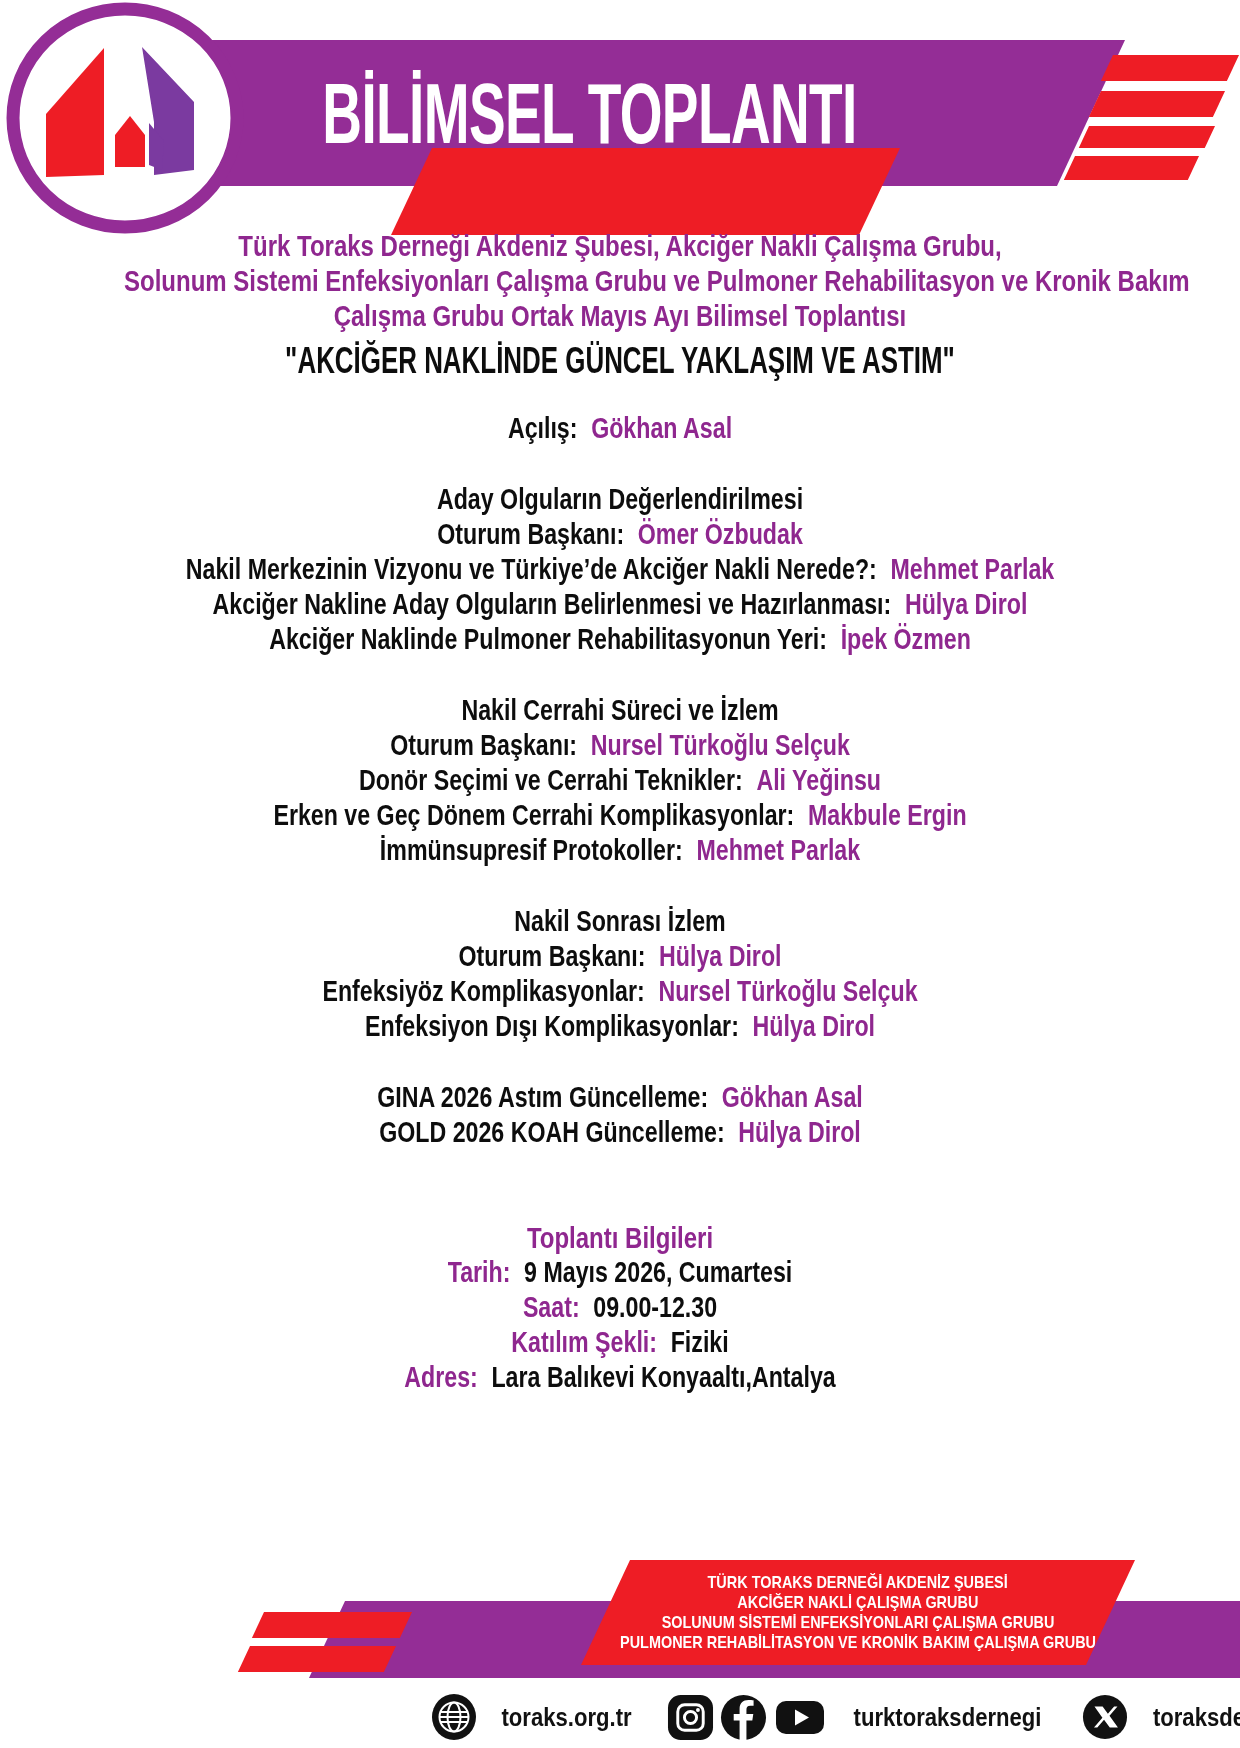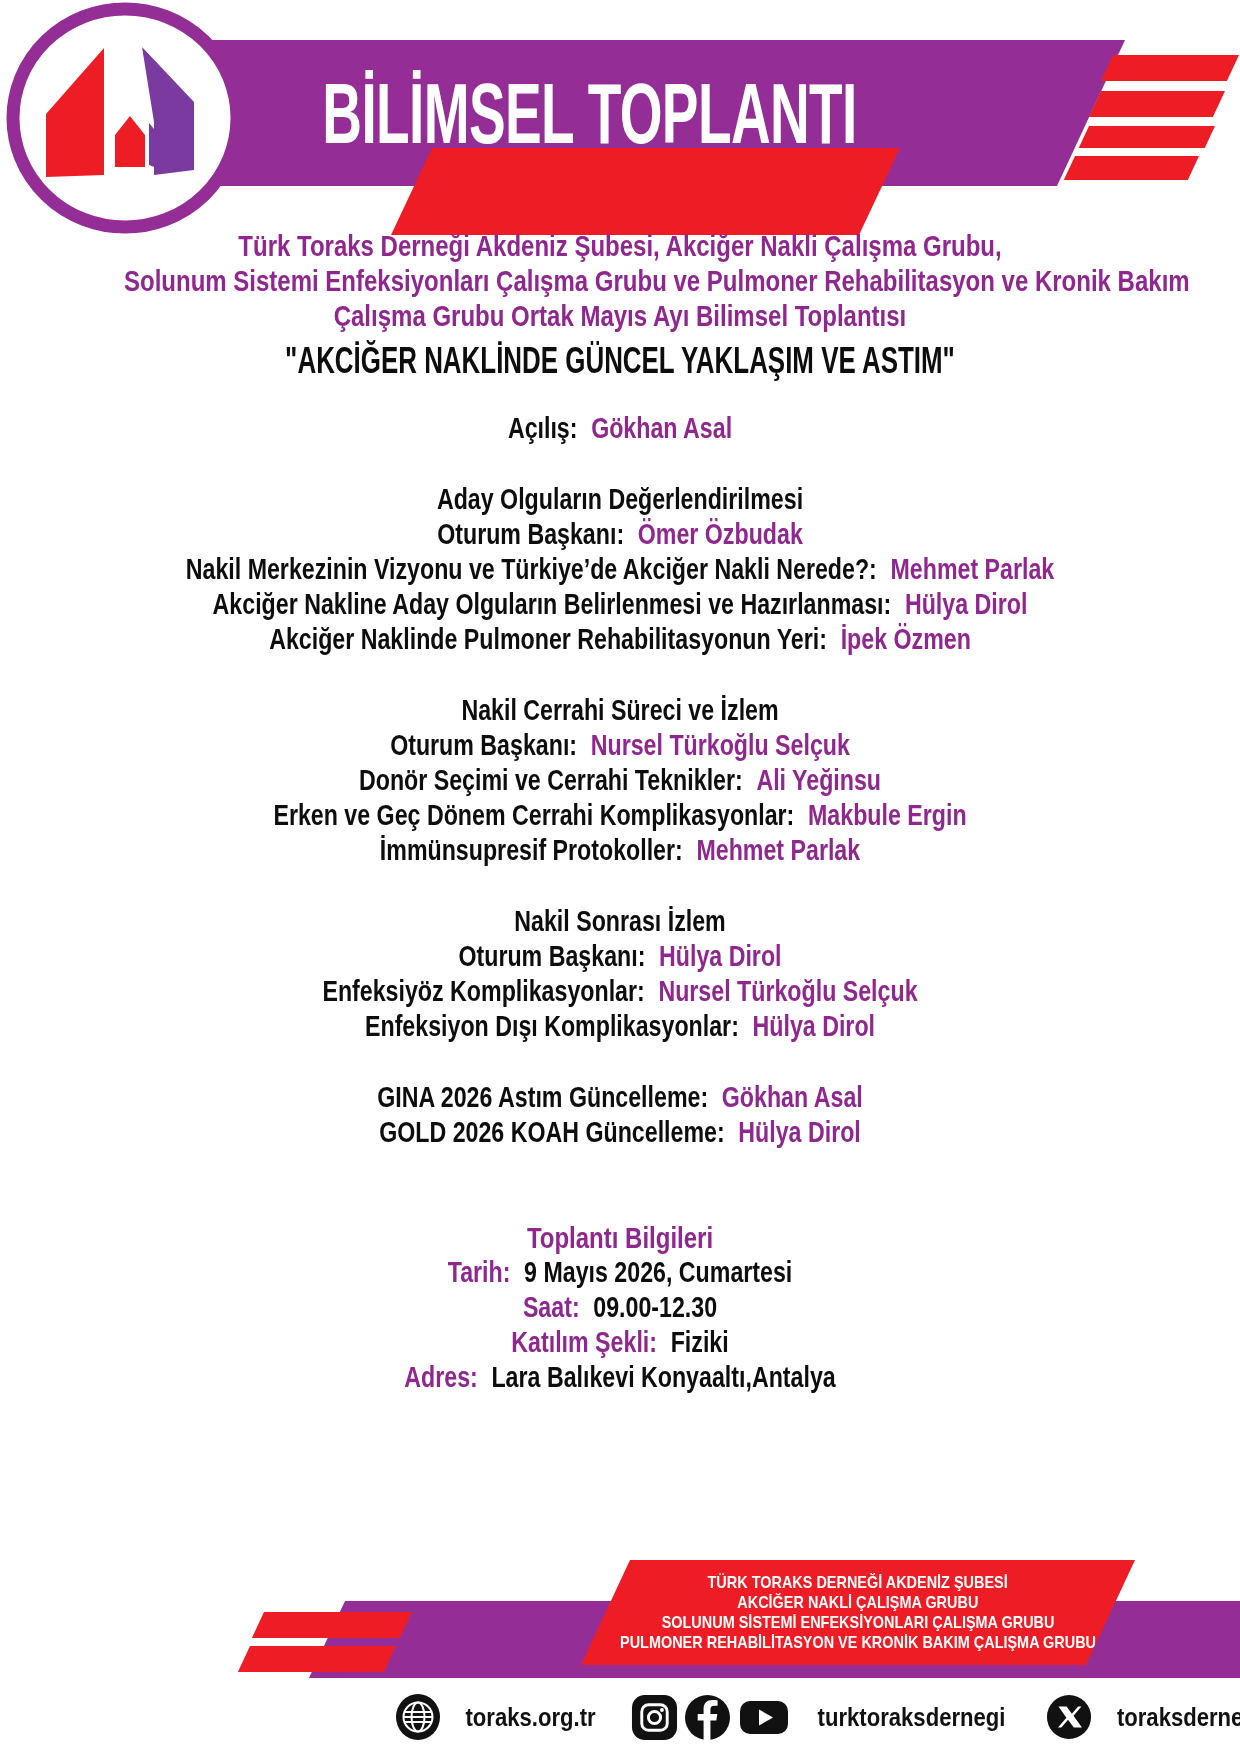--- a/index.html
+++ b/index.html
@@ -28,21 +28,21 @@
   .info-title{margin-top:70px;font-size:30px;color:var(--tpurple);}
   
   .ft-purple{position:absolute;left:309px;top:1601px;width:931px;height:77px;background:var(--purple);
         clip-path:polygon(36px 0,931px 0,931px 100%,0 100%);}
   .ft-red{position:absolute;left:581px;top:1560px;width:554px;height:105px;background:var(--red);
         clip-path:polygon(49px 0,554px 0,505px 100%,0 100%);display:flex;flex-direction:column;
         justify-content:center;align-items:center;padding-top:1px;box-sizing:border-box;}
   .ft-red .gl{color:#fff;font-size:17px;line-height:20px;white-space:nowrap;
         transform:scaleX(.85);transform-origin:50% 50%;}
   .social{position:absolute;left:430px;top:1690px;width:810px;height:54px;display:flex;
-        align-items:center;justify-content:center;gap:12px;}
+        align-items:center;justify-content:space-between;gap:12px;}
   .social .lbl{font-size:26px;color:#111;white-space:nowrap;transform:scaleX(.85);transform-origin:50% 50%;}
   .icn{flex:0 0 auto;display:block;}
   .gap-lg{width:34px;}.gap-md{width:18px;}
 </style>
 </head>
 <body>
 
 <div id="poster" style="--purple:#942D96;--red:#EE1D25;--tpurple:#8F278F;">
 
   <div class="band"></div>

